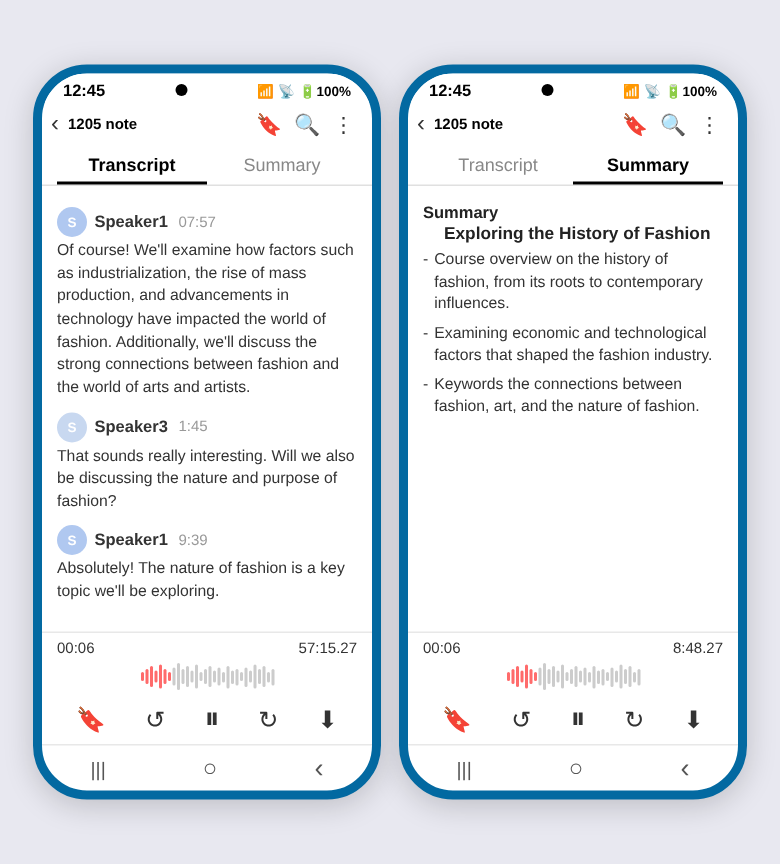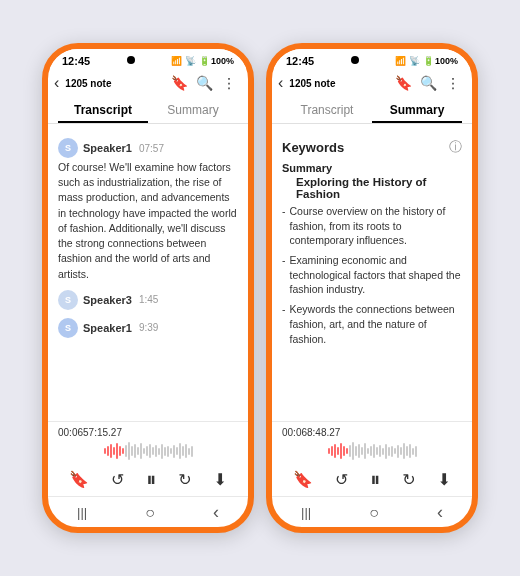--- a/index.html
+++ b/index.html
@@ -13,25 +13,25 @@
       font-family: 'Segoe UI', Arial, sans-serif;
       overflow: hidden;
     }
     .phones-container {
       display: flex;
       gap: 12px;
       align-items: center;
       padding: 10px;
     }
     .phone {
-      width: 212px;
+      width: 232px;
       height: 490px;
       background: #fff;
       border-radius: 36px;
-      border: 6px solid #f97316;
+      border: 6px solid #0369a1;
       box-shadow: 0 4px 20px rgba(0,0,0,0.18);
       overflow: hidden;
       display: flex;
       flex-direction: column;
       position: relative;
     }
     .phone-notch-bar {
       background: #fff;
       display: flex;
       justify-content: space-between;
@@ -113,20 +113,21 @@
       margin-bottom: 4px;
     }
     
     .player-bar {
       border-top: 1px solid #e8e8e8;
       padding: 5px 10px 3px;
       background: #fff;
     }
     .player-times {
       display: flex;
+      justify-content: space-between;
       font-size: 10px;
       color: #333;
       font-weight: 500;
     }
     .waveform {
       height: 22px;
       display: flex;
       align-items: center;
       justify-content: center;
       gap: 1px;
@@ -212,26 +213,28 @@
         <span class="speaker-name">Speaker1</span>
         <span class="speaker-time">07:57</span>
       </div>
       <div class="transcript-text">Of course! We'll examine how factors such as industrialization, the rise of mass production, and advancements in technology have impacted the world of fashion. Additionally, we'll discuss the strong connections between fashion and the world of arts and artists.</div>
 
       <div class="speaker-row">
         <div class="avatar" style="background:#c8d8f0;">S</div>
         <span class="speaker-name">Speaker3</span>
         <span class="speaker-time">1:45</span>
       </div>
+      <div class="transcript-text">That sounds really interesting. Will we also be discussing the nature and purpose of fashion?</div>
 
       <div class="speaker-row">
         <div class="avatar">S</div>
         <span class="speaker-name">Speaker1</span>
         <span class="speaker-time">9:39</span>
       </div>
+      <div class="transcript-text">Absolutely! The nature of fashion is a key topic we'll be exploring.</div>
     </div>
 
     <div class="player-bar">
       <div class="player-times">
         <span>00:06</span>
         <span>57:15.27</span>
       </div>
       <div class="waveform">
         <div class="waveform-bar active" style="height:6px"></div>
         <div class="waveform-bar active" style="height:10px"></div>
@@ -299,24 +302,20 @@
       <span class="header-icon">🔍</span>
       <span class="header-icon">⋮</span>
     </div>
 
     <div class="tabs">
       <div class="tab">Transcript</div>
       <div class="tab active">Summary</div>
     </div>
 
     <div class="content">
-      <div class="keywords-header">
-        <span class="keywords-title">Keywords</span>
-        <span class="info-icon">ⓘ</span>
-      </div>
       <div class="summary-label">Summary</div>
       <div class="summary-subtitle">Exploring the History of Fashion</div>
       <div class="bullet-item">
         <span class="bullet-dash">-</span>
         <span>Course overview on the history of fashion, from its roots to contemporary influences.</span>
       </div>
       <div class="bullet-item">
         <span class="bullet-dash">-</span>
         <span>Examining economic and technological factors that shaped the fashion industry.</span>
       </div>

